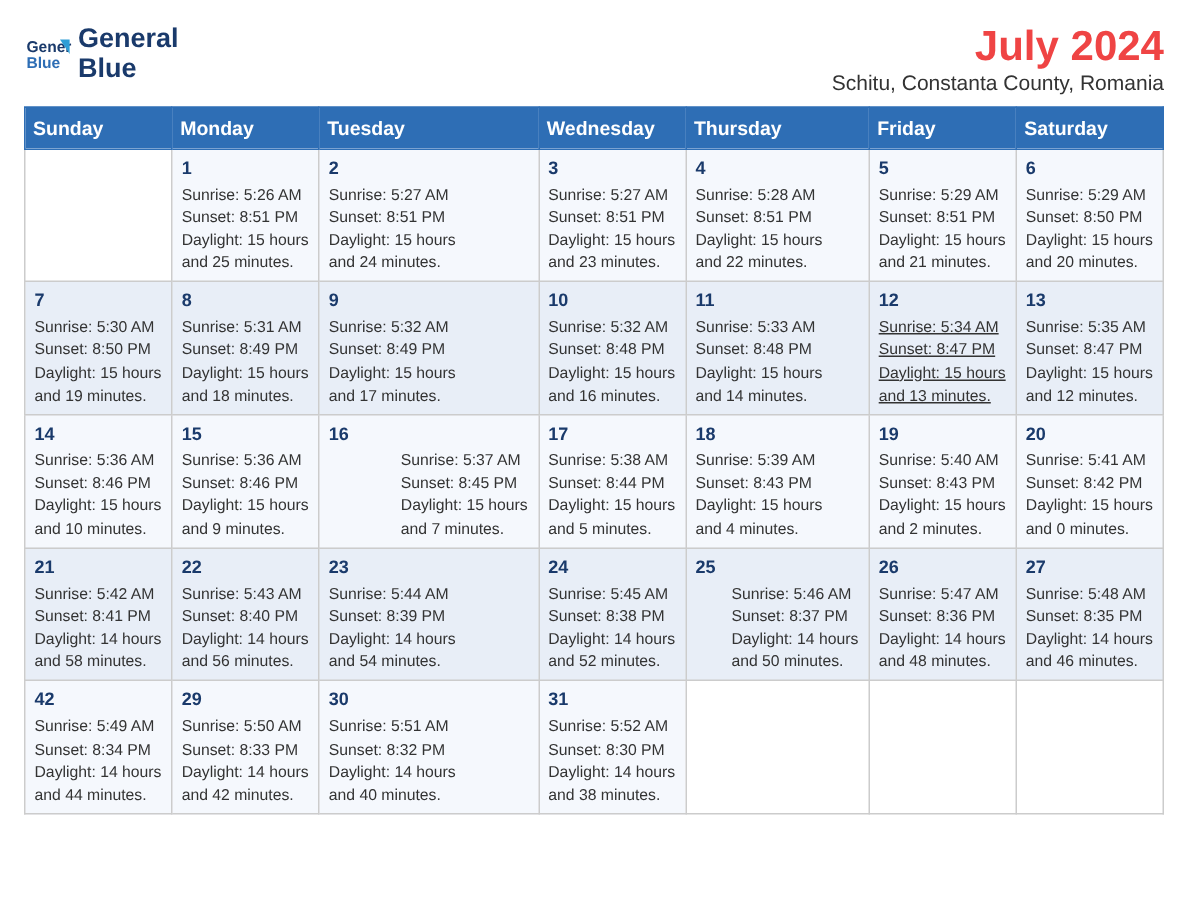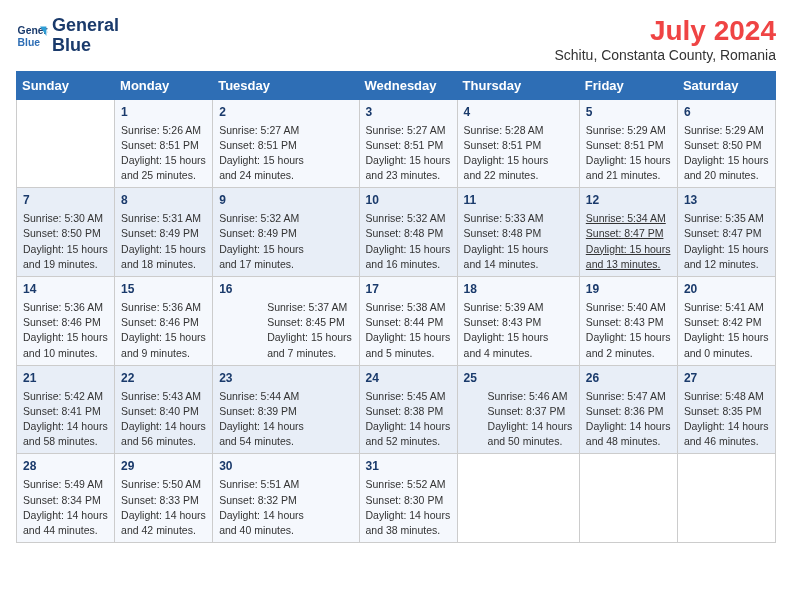--- a/index.html
+++ b/index.html
@@ -319,21 +319,21 @@
         <td>
           <span class="day-number">27</span>
           <div class="day-info" style="white-space: pre-line;">Sunrise: 5:48 AM
 Sunset: 8:35 PM
 Daylight: 14 hours
 and 46 minutes.</div>
         </td>
       </tr>
       <tr>
         <td>
-          <span class="day-number">28</span>
+          <span class="day-number">42</span>
           <div class="day-info" style="white-space: pre-line;">Sunrise: 5:49 AM
 Sunset: 8:34 PM
 Daylight: 14 hours
 and 44 minutes.</div>
         </td>
         <td>
           <span class="day-number">29</span>
           <div class="day-info" style="white-space: pre-line;">Sunrise: 5:50 AM
 Sunset: 8:33 PM
 Daylight: 14 hours

